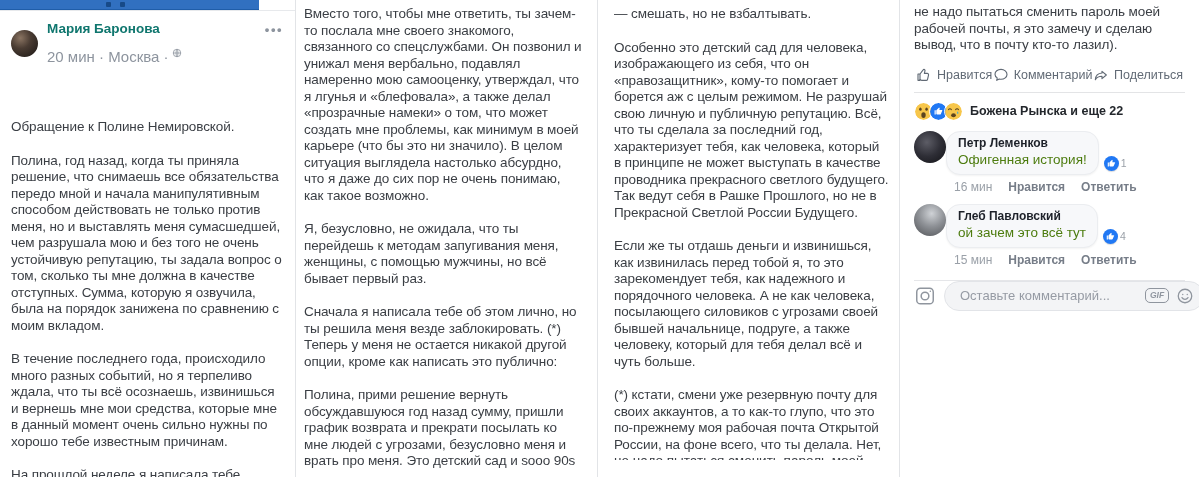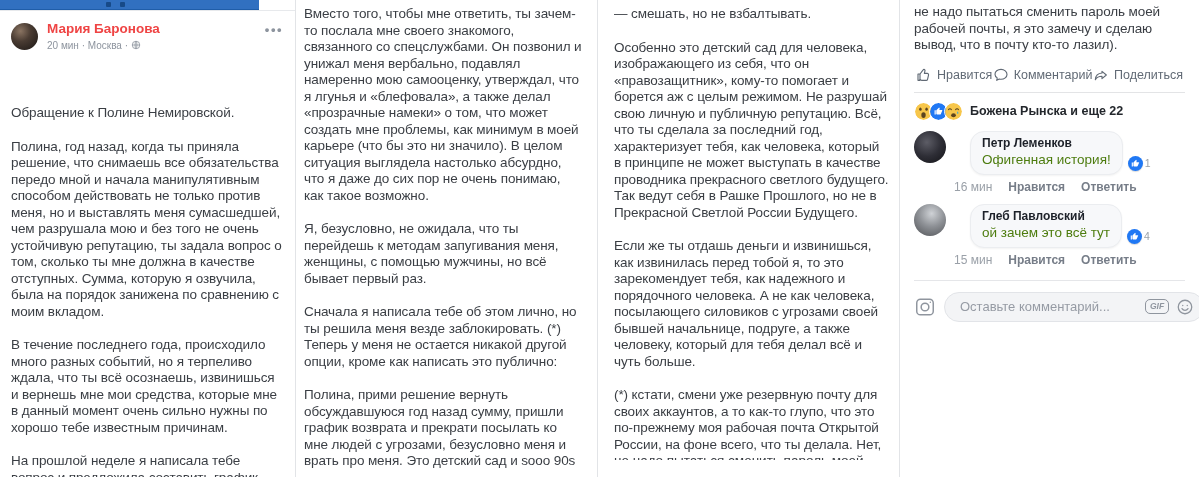--- a/index.html
+++ b/index.html
@@ -15,48 +15,48 @@
   
   .statusbar{height:9px;width:259px;background:#3170c0;border-bottom:1px solid #1f5da9;position:relative;}
   .statusbar .mark{position:absolute;top:2px;width:5px;height:5px;background:#174a88;border-radius:1px;}
   .hairline{height:1px;background:#e7e9ec;width:100%;margin-bottom:2px;}
   .post-header{display:flex;align-items:center;padding:8px 12px 6px 11px;}
   .avatar{width:27px;height:27px;border-radius:50%;flex:0 0 auto;}
   .av-maria{background:radial-gradient(circle at 35% 30%,#8a7462 0%,#4a3c33 40%,#191513 100%);}
   .av-petr{background:radial-gradient(circle at 40% 35%,#5d5d66 0%,#2e2e36 50%,#121216 100%);}
   .av-gleb{background:radial-gradient(circle at 55% 30%,#cfd2d6 0%,#8e9196 45%,#4d4f53 100%);}
   .author-block{margin-left:9px;min-width:0;}
-  .author-name{font-weight:bold;font-size:13.5px;color:#ef4444;line-height:15px;}
-  .post-meta{font-size:10px;color:#8d949e;display:flex;gap:3px;margin-top:4px;}
+  .author-name{font-weight:bold;font-size:13.5px;color:#0f766e;line-height:15px;}
+  .post-meta{font-size:15px;color:#8d949e;display:flex;gap:3px;margin-top:12px;}
   .menu-dots{margin-left:auto;color:#8d949e;font-size:13px;font-weight:bold;letter-spacing:1.5px;line-height:10px;align-self:flex-start;margin-top:4px;cursor:pointer;}
   .col1 .body-text{padding:4px 12px 0 11px;margin-top:44px;}
   
   .action-bar{display:flex;justify-content:space-between;align-items:center;height:30px;margin-top:4px;border-bottom:1px solid #e3e4e6;padding:0 2px 2px 2px;}
   .action-btn{display:flex;align-items:center;gap:5px;font-size:12.5px;color:#616a75;cursor:pointer;white-space:nowrap;}
   
   .reaction-row{display:flex;align-items:center;gap:7px;margin-top:9px;}
   .emoji-cluster{display:flex;align-items:center;cursor:pointer;}
   .emoji{width:17px;height:17px;border-radius:50%;border:1.5px solid #fff;box-sizing:content-box;}
   .emoji+.emoji{margin-left:-4px;}
   .reaction-summary{font-weight:bold;font-size:12.5px;color:#23272c;cursor:pointer;}
   
-  .comment{display:flex;align-items:flex-start;gap:24px;margin-top:10px;}
+  .comment{display:flex;align-items:flex-start;gap:0;margin-top:10px;}
   .comment .avatar{width:32px;height:32px;}
   .comment-main{display:flex;align-items:flex-end;gap:5px;}
   .bubble{background:#f7f8fa;border:1px solid #ebedf0;box-shadow:0 1px 2px rgba(0,0,0,.05);border-radius:14px;padding:4px 11px 6px;}
   .c-name{font-weight:bold;font-size:12px;color:#1d2129;line-height:15px;cursor:pointer;}
   .c-text{font-size:13.5px;color:#4d7c0f;line-height:17px;}
   .like-badge{display:flex;align-items:center;gap:2px;margin-bottom:4px;cursor:pointer;}
   .badge-circle{width:15px;height:15px;border-radius:50%;background:#2078f4;display:flex;align-items:center;justify-content:center;box-shadow:0 1px 1px rgba(0,0,0,.15);}
   .badge-count{font-size:10.5px;color:#9aa0a8;}
   .comment-meta{display:flex;gap:16px;margin:5px 0 0 40px;font-size:12px;}
   .c-time{color:#9aa0a8;}
   .c-action{color:#767d88;font-weight:bold;cursor:pointer;}
   
-  .composer-wrap{margin-top:13px;border-top:1px solid #e5e6e9;padding-top:11px;display:flex;align-items:center;gap:8px;}
+  .composer-wrap{margin-top:13px;border-top:1px solid #e5e6e9;display:flex;align-items:center;gap:8px;}
   .pill{flex:1;display:flex;align-items:center;background:#f3f4f6;border:1px solid #e2e4e8;border-radius:16px;height:28px;padding:0 9px 0 13px;gap:7px;}
   .pill input{border:none;outline:none;background:transparent;flex:1;font-size:13px;font-family:inherit;color:#30343a;min-width:0;}
   .pill input::placeholder{color:#969ba4;}
   .gif-chip{border:1.4px solid #8f959e;border-radius:5px;font-size:8.5px;font-weight:bold;color:#8f959e;padding:2px 4px;cursor:pointer;line-height:1;font-style:italic;}
   .icon-btn{display:flex;cursor:pointer;flex:0 0 auto;}
 </style>
 </head>
 <body>
 
 <div class="canvas">

